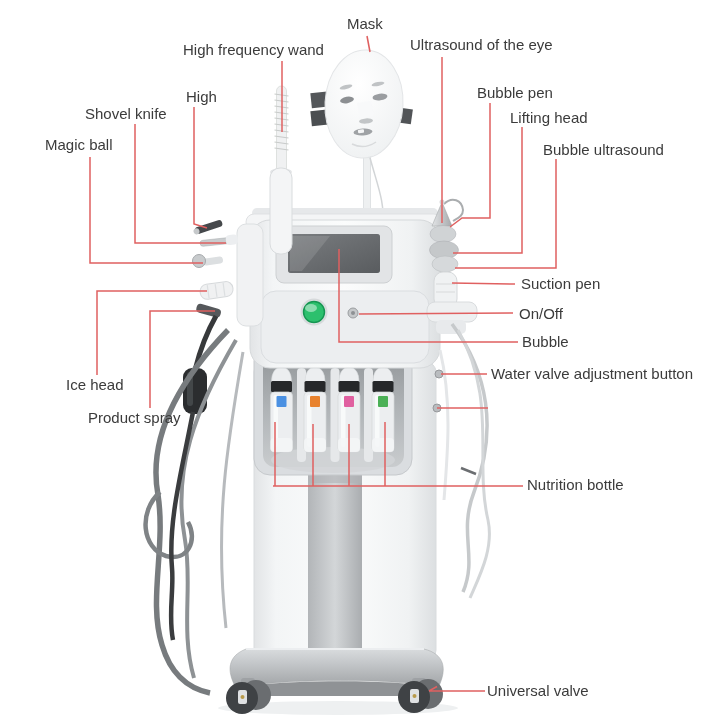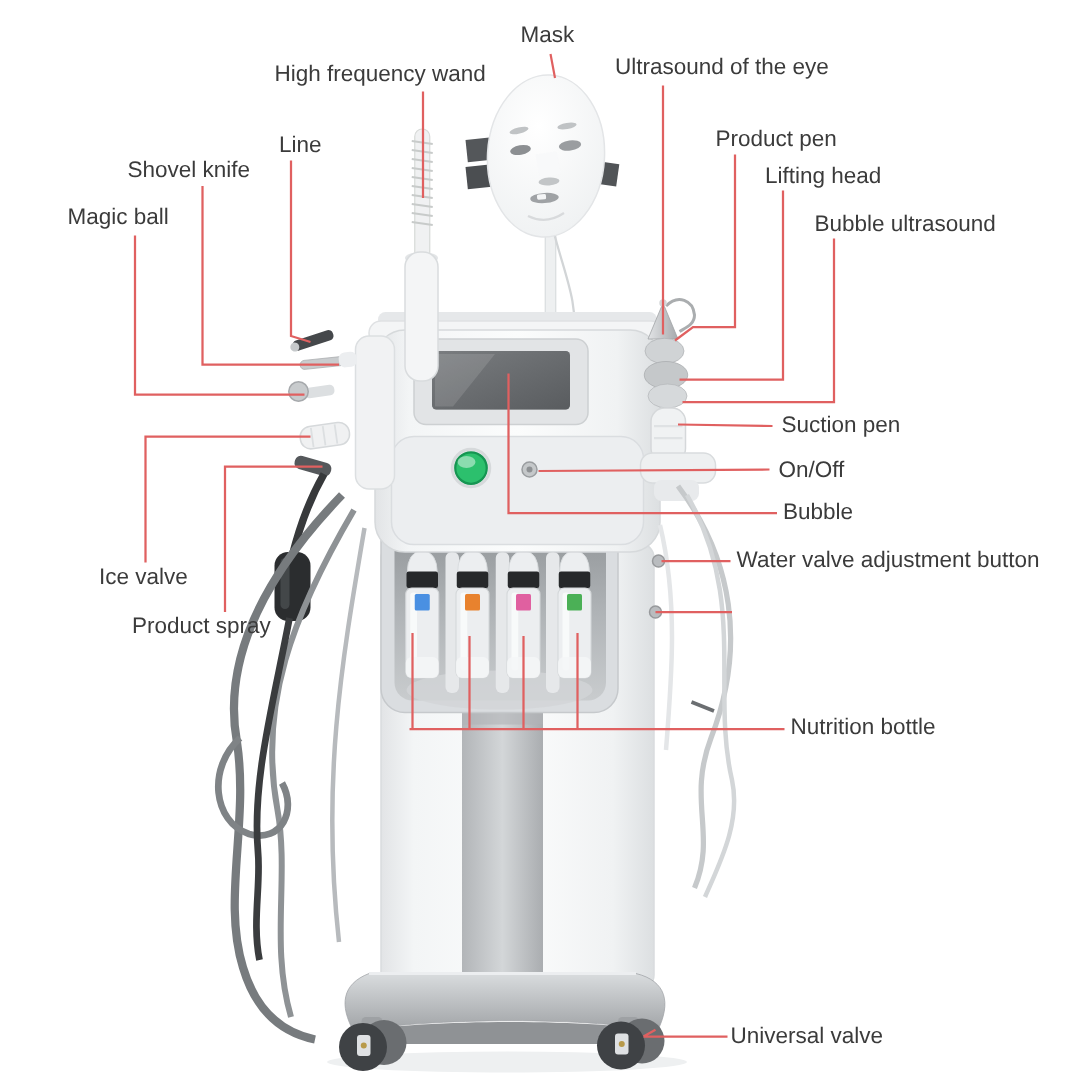--- a/index.html
+++ b/index.html
@@ -271,27 +271,27 @@
     <path d="M97,375 L97,291 L207,291"></path>
     <path d="M150,408 L150,311 L215,311"></path>
     <path d="M275,422 L275,486 M313,424 L313,486 M349,424 L349,486 M385,422 L385,486 M273,486 L523,486"></path>
     <path d="M485,691 L429,691 M437,686.5 L429,691"></path>
   </g>
 </svg>
 
 <div class="lbl" style="left:347px;top:16px">Mask</div>
 <div class="lbl" style="left:183px;top:42px">High frequency wand</div>
 <div class="lbl" style="left:410px;top:37px">Ultrasound of the eye</div>
-<div class="lbl" style="left:186px;top:89px">Line</div>
-<div class="lbl" style="left:477px;top:85px">Product pen</div>
+<div class="lbl" style="left:186px;top:89px">High</div>
+<div class="lbl" style="left:477px;top:85px">Bubble pen</div>
 <div class="lbl" style="left:85px;top:106px">Shovel knife</div>
 <div class="lbl" style="left:510px;top:110px">Lifting head</div>
 <div class="lbl" style="left:45px;top:137px">Magic ball</div>
 <div class="lbl" style="left:543px;top:142px">Bubble ultrasound</div>
 <div class="lbl" style="left:521px;top:276px">Suction pen</div>
 <div class="lbl" style="left:519px;top:306px">On/Off</div>
 <div class="lbl" style="left:522px;top:334px">Bubble</div>
 <div class="lbl" style="left:491px;top:366px">Water valve adjustment button</div>
-<div class="lbl" style="left:66px;top:377px">Ice valve</div>
+<div class="lbl" style="left:66px;top:377px">Ice head</div>
 <div class="lbl" style="left:88px;top:410px">Product spray</div>
 <div class="lbl" style="left:527px;top:477px">Nutrition bottle</div>
 <div class="lbl" style="left:487px;top:683px">Universal valve</div>
 </div>
 
 </body></html>

